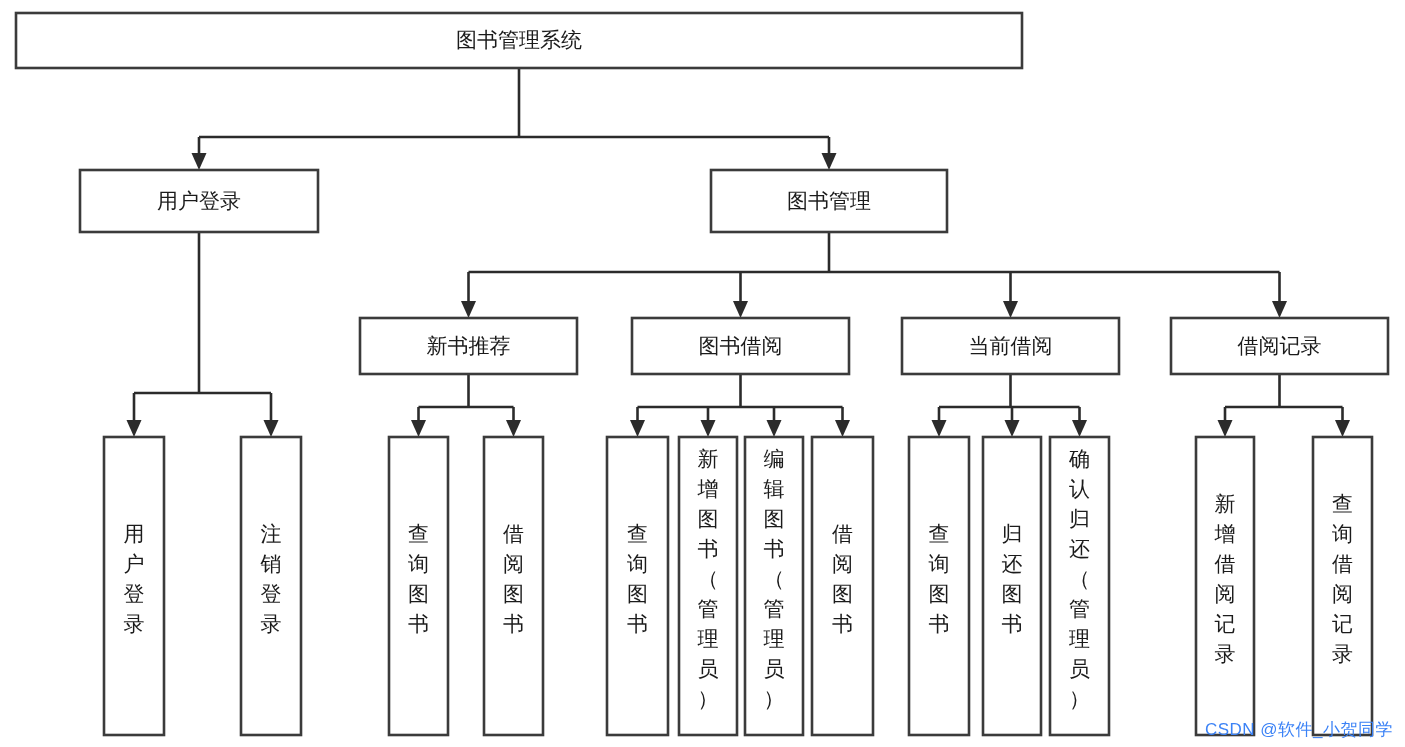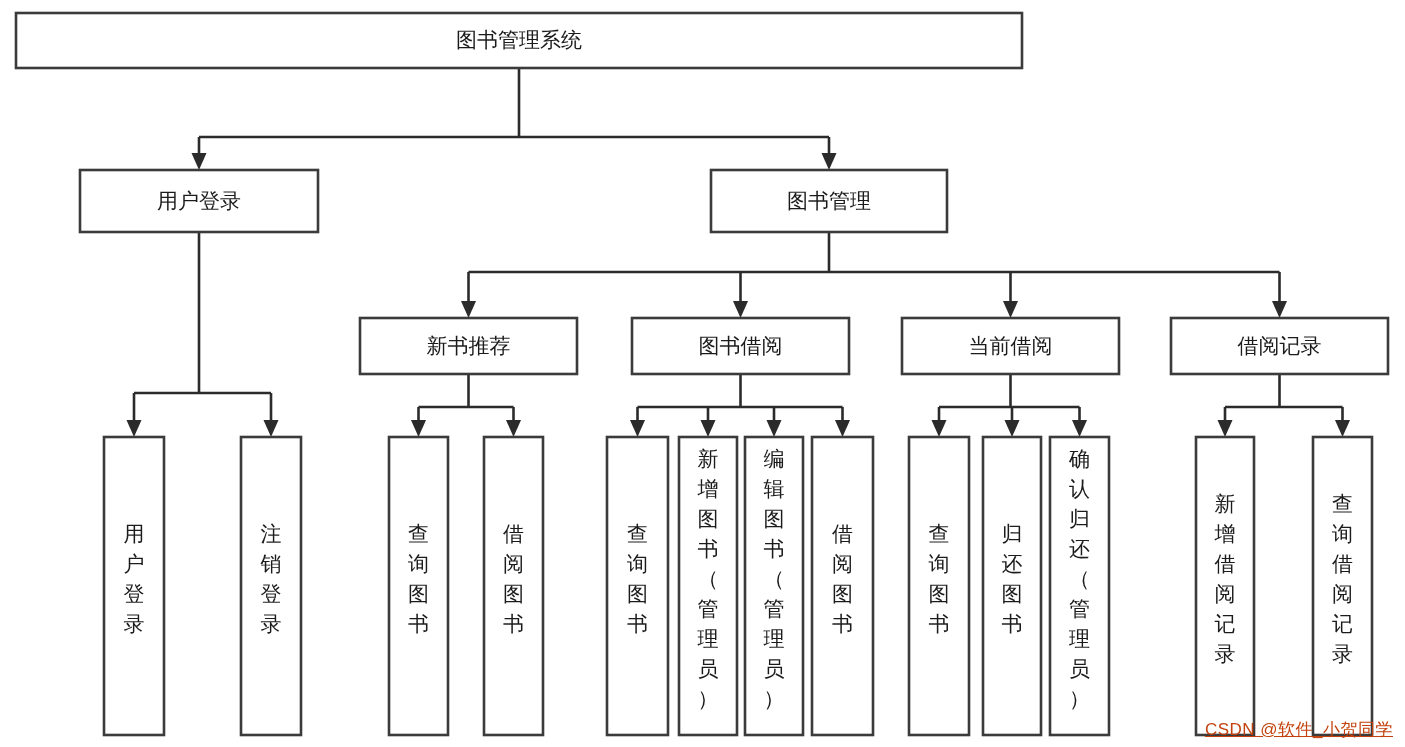--- a/index.html
+++ b/index.html
@@ -53,26 +53,25 @@
     font-size: 21px;
     fill: #1b1b1b;
     text-anchor: middle;
   }
   .watermark {
     position: absolute;
     right: 12px;
     bottom: 6px;
     font-family: "Liberation Sans", "DejaVu Sans", sans-serif;
     font-size: 17px;
-    color: #c2410c;
+    color: #3b82f6;
     letter-spacing: 0.5px;
     white-space: nowrap;
     pointer-events: none;
     user-select: none;
-    text-decoration: underline;
   }
 </style>
 </head>
 <body>
 
 <div id="diagram-root">
   <svg class="flow" viewBox="0 0 1405 747" xmlns="http://www.w3.org/2000/svg">
     <g id="connector-layer">
         <path class="connector" d="M 519 68 L 519 137"></path>
         <path class="connector" d="M 199 137 L 829 137"></path>

